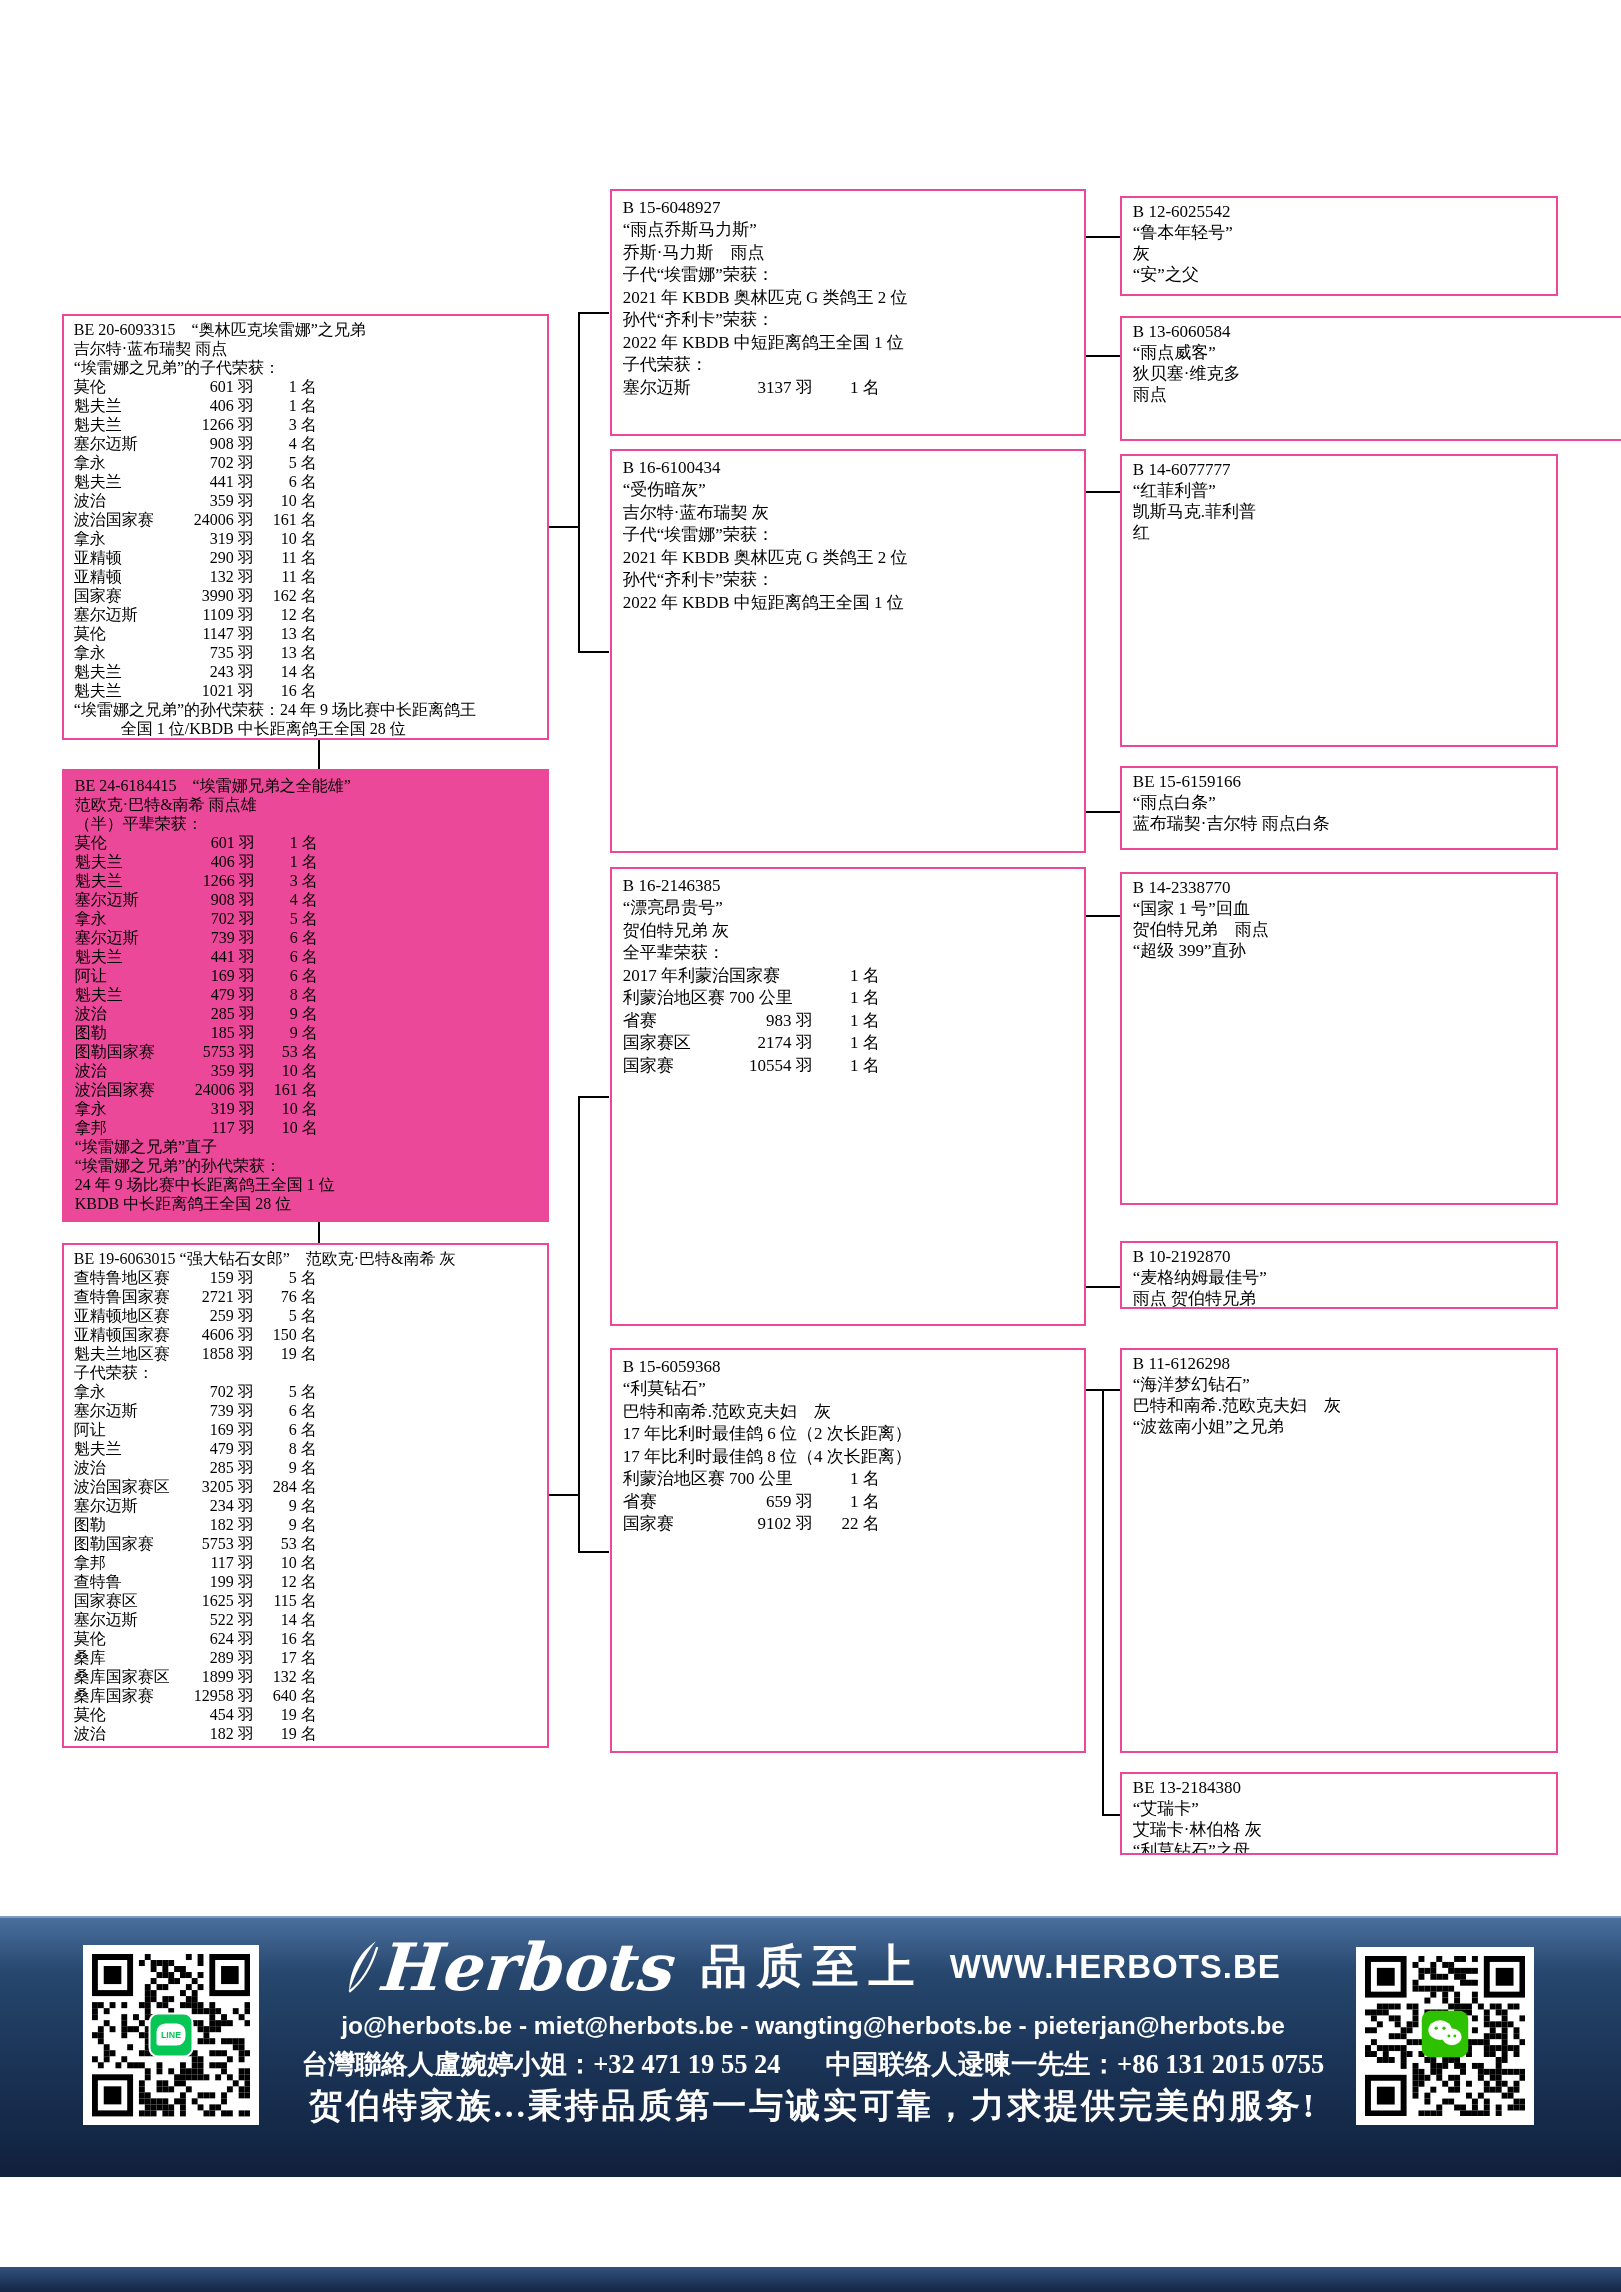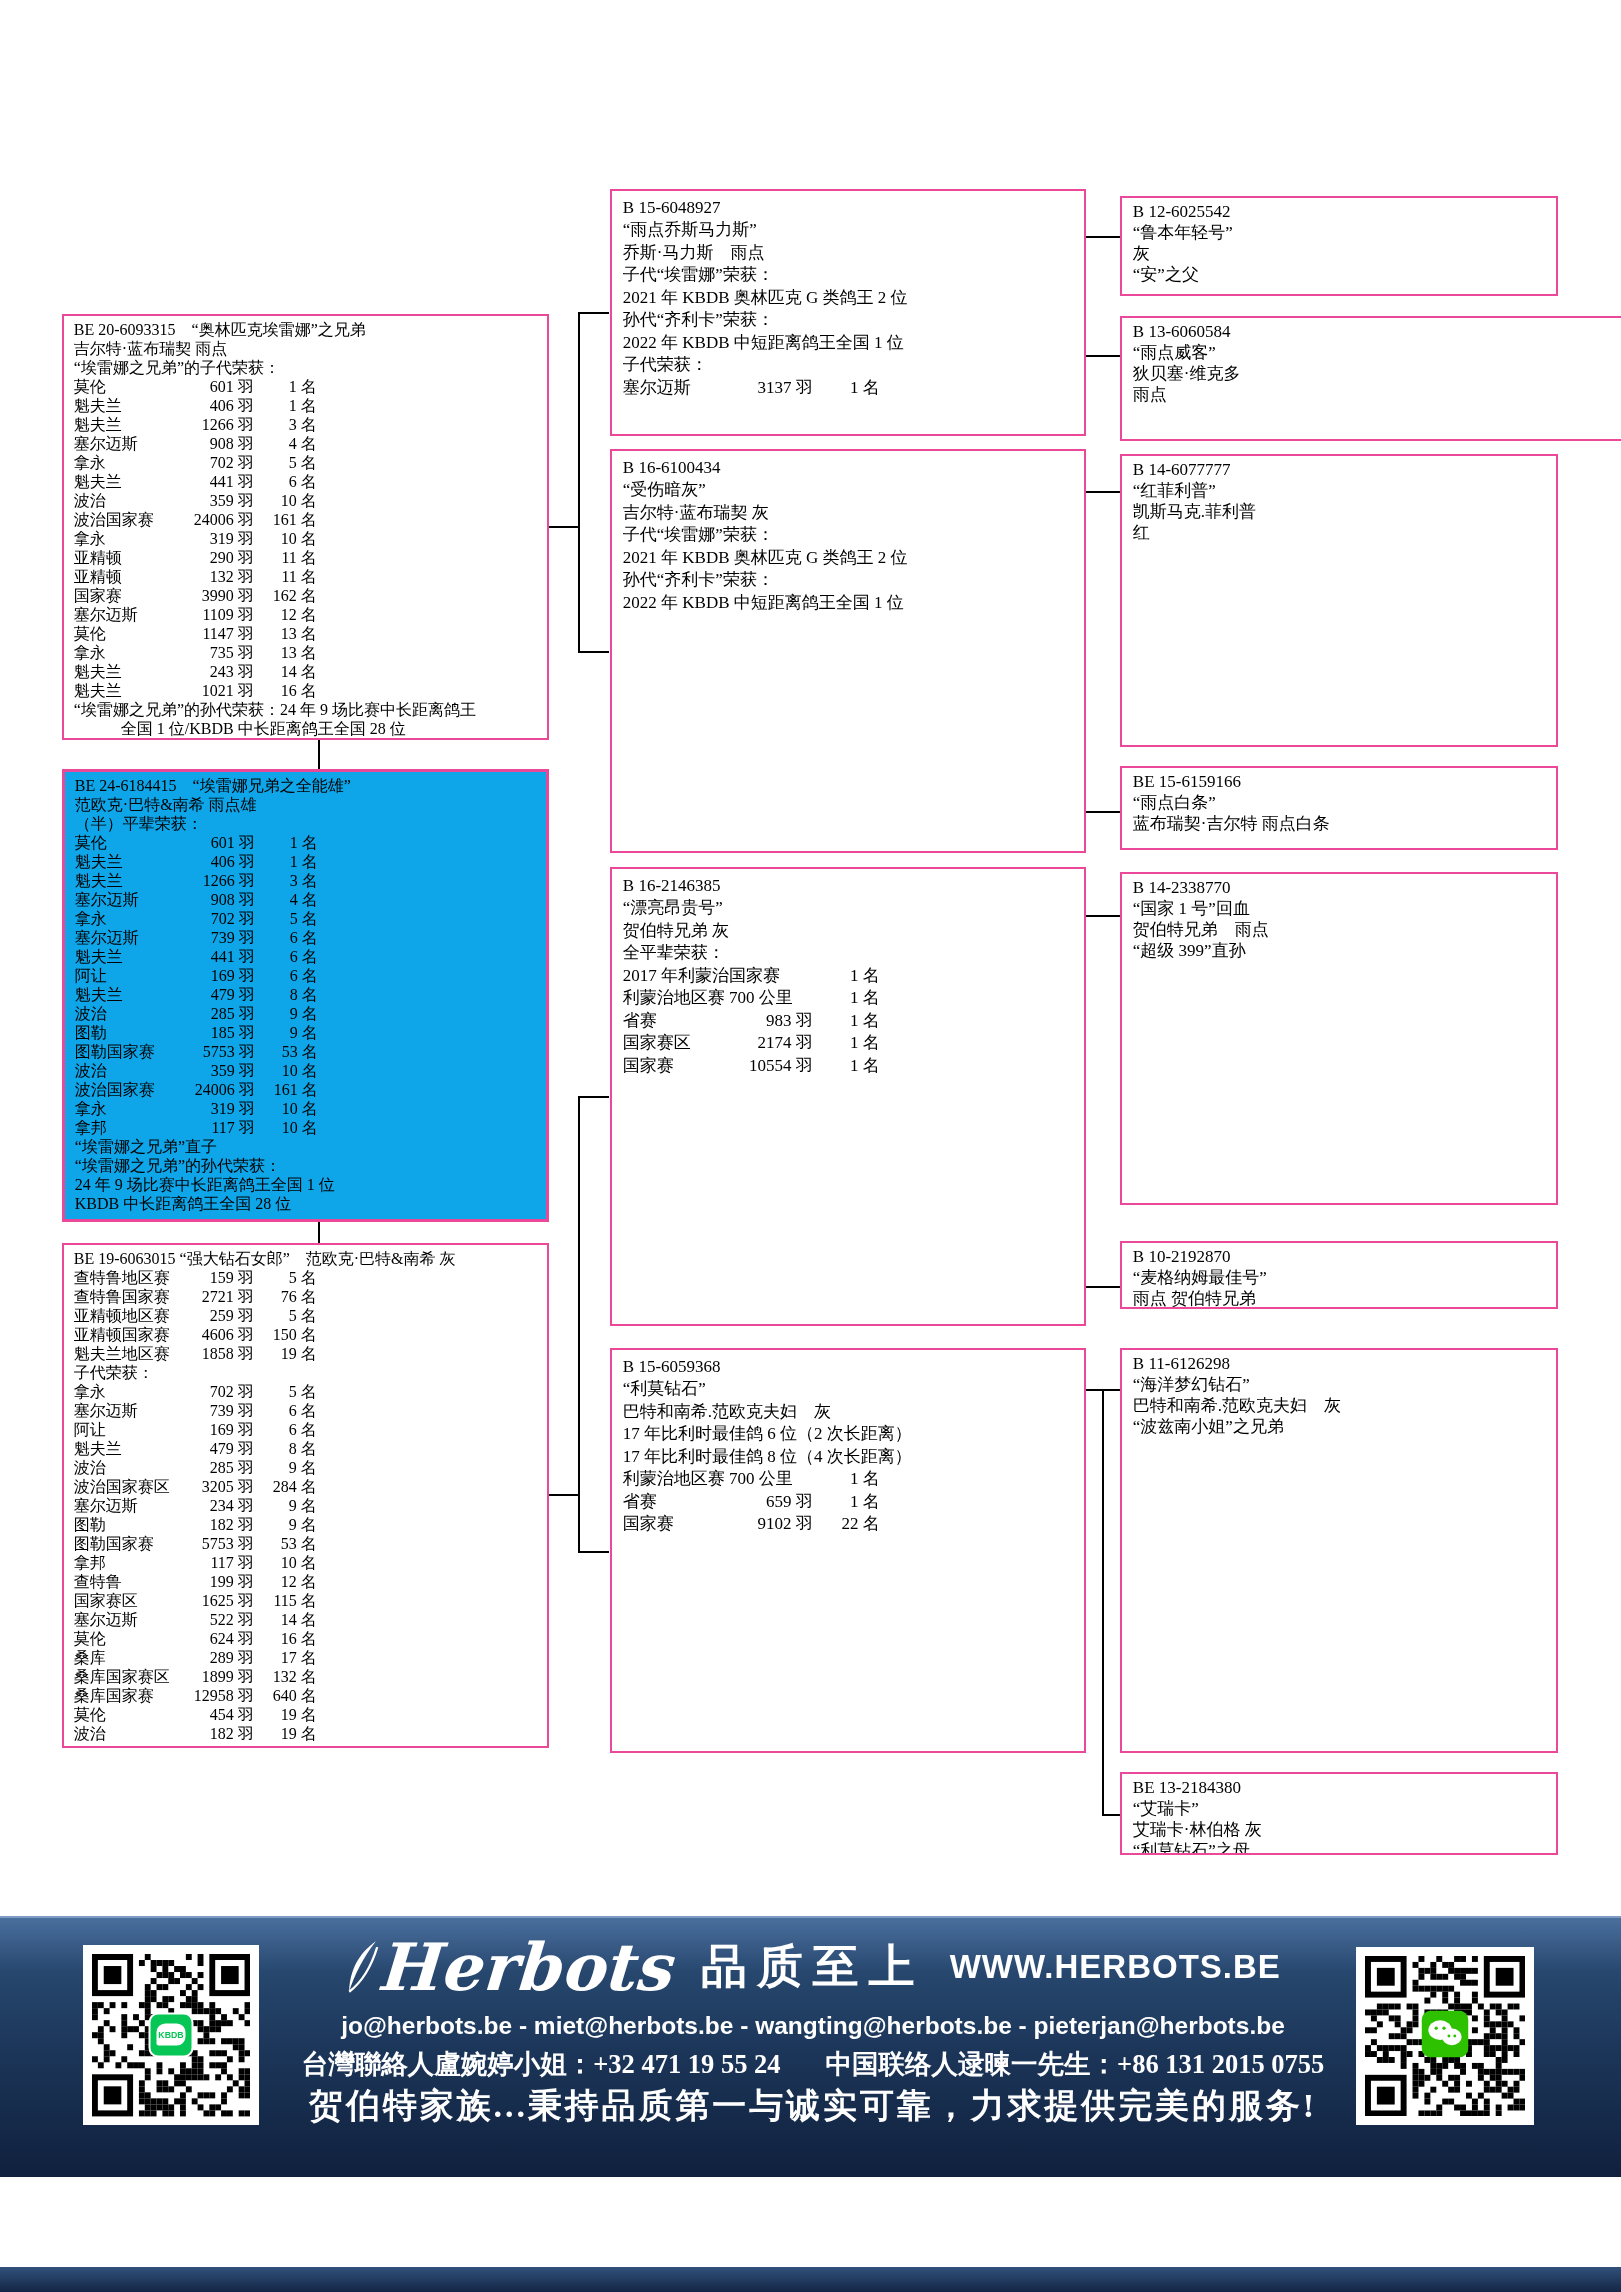--- a/index.html
+++ b/index.html
@@ -4,21 +4,21 @@
 <style>
   *{margin:0;padding:0;box-sizing:border-box}
   html,body{background:#9a9a9a}
   .page{position:relative;width:1621px;height:2293px;background:#fff;margin:0 auto;
         font-family:"Liberation Serif","DejaVu Serif",serif;color:#000;overflow:hidden}
   
   .box{position:absolute;border:2px solid #ec4899;background:#fff;overflow:hidden}
   .box.left{font-size:16px;line-height:19px;padding:3.9px 9.8px}
   .box.mid{font-size:17px;line-height:22.5px;padding:5.9px 10.8px}
   .box.right{font-size:17px;line-height:21px;padding:2.9px 10.8px}
-  .box.hl{background:#0ea5e9;border-width:3.9px}
+  .box.hl{background:#ec4899;border-width:3.9px}
   .tline{white-space:nowrap}
   .tline.ind{padding-left:47px}
   .row{display:flex;white-space:nowrap;width:243px}
   .mid .row{width:257px}
   .row .race{flex:0 0 auto}
   .row .cnt{flex:1 1 auto;text-align:right}
   .row .rnk{flex:0 0 63px;text-align:right}
   .mid .row .rnk{flex:0 0 67px}
   
   .hl-line{position:absolute;height:2px;background:#000}
@@ -758,21 +758,21 @@
               <rect x="6" y="6" width="30" height="30" fill="#fff"></rect>
               <rect x="12" y="12" width="18" height="18" fill="#000"></rect>
               <rect x="120" y="0" width="42" height="42" fill="#000"></rect>
               <rect x="126" y="6" width="30" height="30" fill="#fff"></rect>
               <rect x="132" y="12" width="18" height="18" fill="#000"></rect>
               <rect x="0" y="120" width="42" height="42" fill="#000"></rect>
               <rect x="6" y="126" width="30" height="30" fill="#fff"></rect>
               <rect x="12" y="132" width="18" height="18" fill="#000"></rect>
             </svg></div>
         <div class="qr-badge line-badge">
-          <div class="bubble">KBDB</div>
+          <div class="bubble">LINE</div>
         </div>
       </div>
     </div>
 
     <div class="qr-card" style="left:1356px;top:29px;width:178px;height:178px">
       <div class="qr-inner">
         <div style="width:100%;height:100%"><svg viewBox="0 0 162 162" width="100%" height="100%" preserveAspectRatio="none">
               <rect width="162" height="162" fill="#fff"></rect>
               <rect x="54" y="0" width="6" height="6" fill="#000"></rect>
               <rect x="72" y="0" width="6" height="6" fill="#000"></rect>

